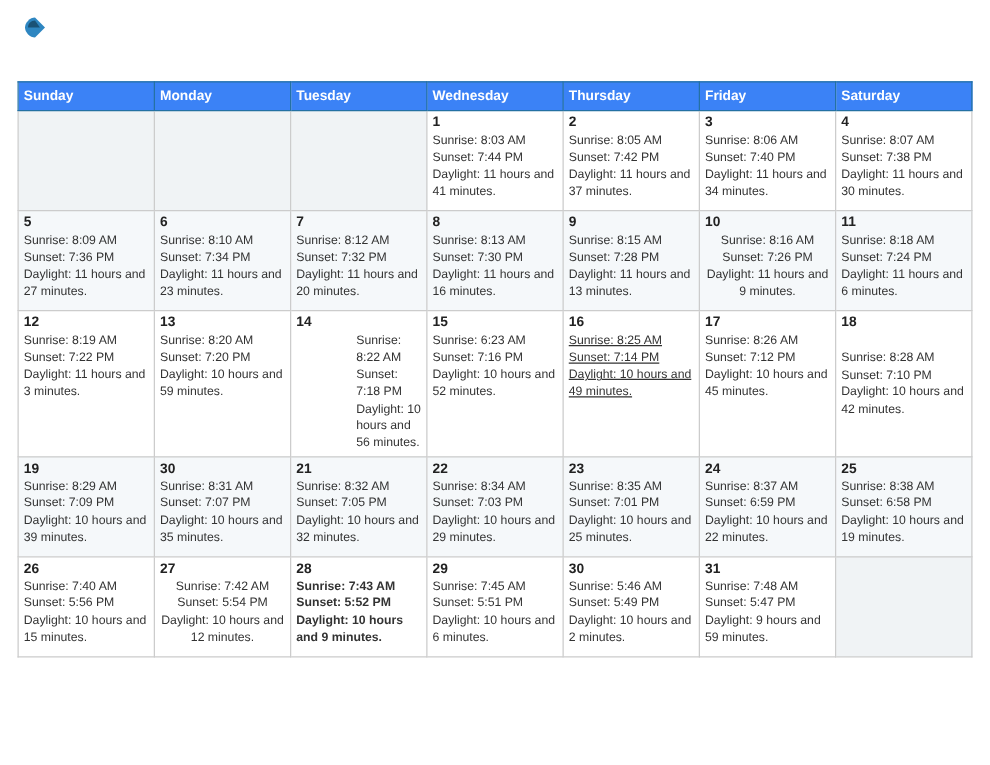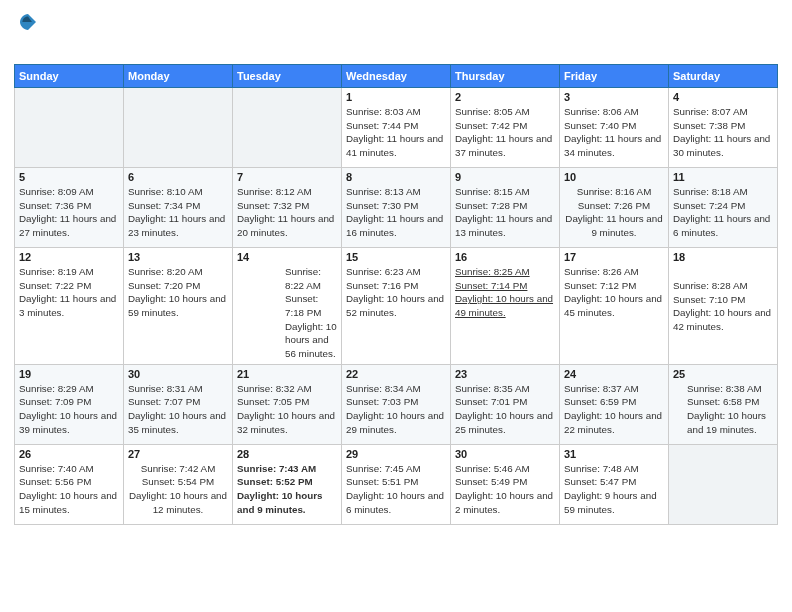--- a/index.html
+++ b/index.html
@@ -276,21 +276,21 @@
 Daylight: 10 hours and 25 minutes.</div>
           </td>
           <td>
             <div class="day-num">24</div>
             <div class="day-detail" style="white-space: pre-line;">Sunrise: 8:37 AM
 Sunset: 6:59 PM
 Daylight: 10 hours and 22 minutes.</div>
           </td>
           <td>
             <div class="day-num">25</div>
-            <div class="day-detail" style="white-space: pre-line; margin-left: 14px;">Sunrise: 8:38 AM
+            <div class="day-detail" style="white-space: pre-line;">Sunrise: 8:38 AM
 Sunset: 6:58 PM
 Daylight: 10 hours and 19 minutes.</div>
           </td>
         </tr>
         <tr>
           <td>
             <div class="day-num">26</div>
             <div class="day-detail" style="white-space: pre-line;">Sunrise: 7:40 AM
 Sunset: 5:56 PM
 Daylight: 10 hours and 15 minutes.</div>

